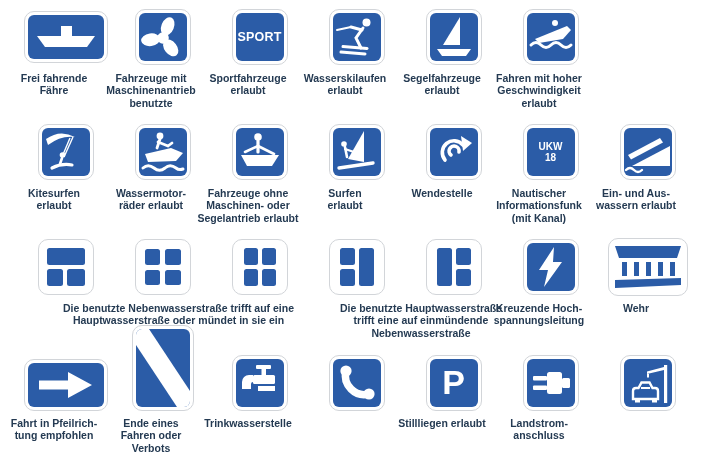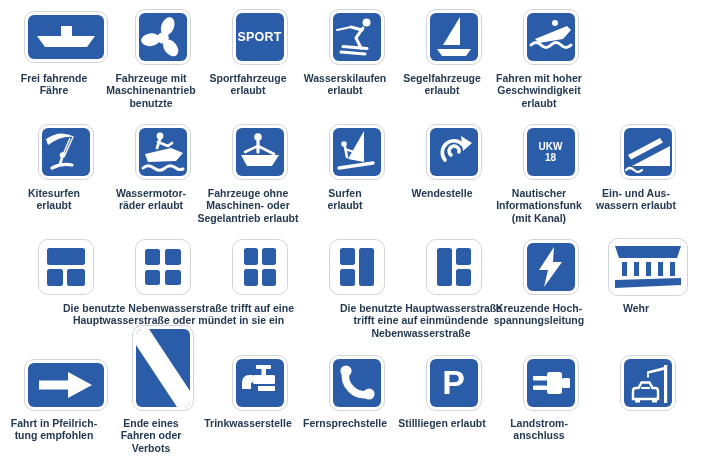--- a/index.html
+++ b/index.html
@@ -426,21 +426,20 @@
           <div class="sign sq">
             <div class="face">
         <svg width="48" height="48" viewBox="0 0 48 48">
           <path d="M13,12 A19,19 0 0 0 36,35" fill="none" stroke="#fff" stroke-width="7.5" stroke-linecap="round"></path>
           <circle cx="13" cy="12" r="5.6" fill="#fff"></circle>
                 <circle cx="36" cy="35" r="5.6" fill="#fff"></circle>
         </svg>
             </div>
           </div>
         </div>
-      <div class="caption">Fernsprechstelle</div>
     </div>
     <div class="cell">
       <div class="sign-area">
           <div class="sign sq">
             <div class="face">
         <div class="sign-text p-big">P</div>
       </div>
           </div>
         </div>
       <div class="caption">Stillliegen erlaubt</div>

